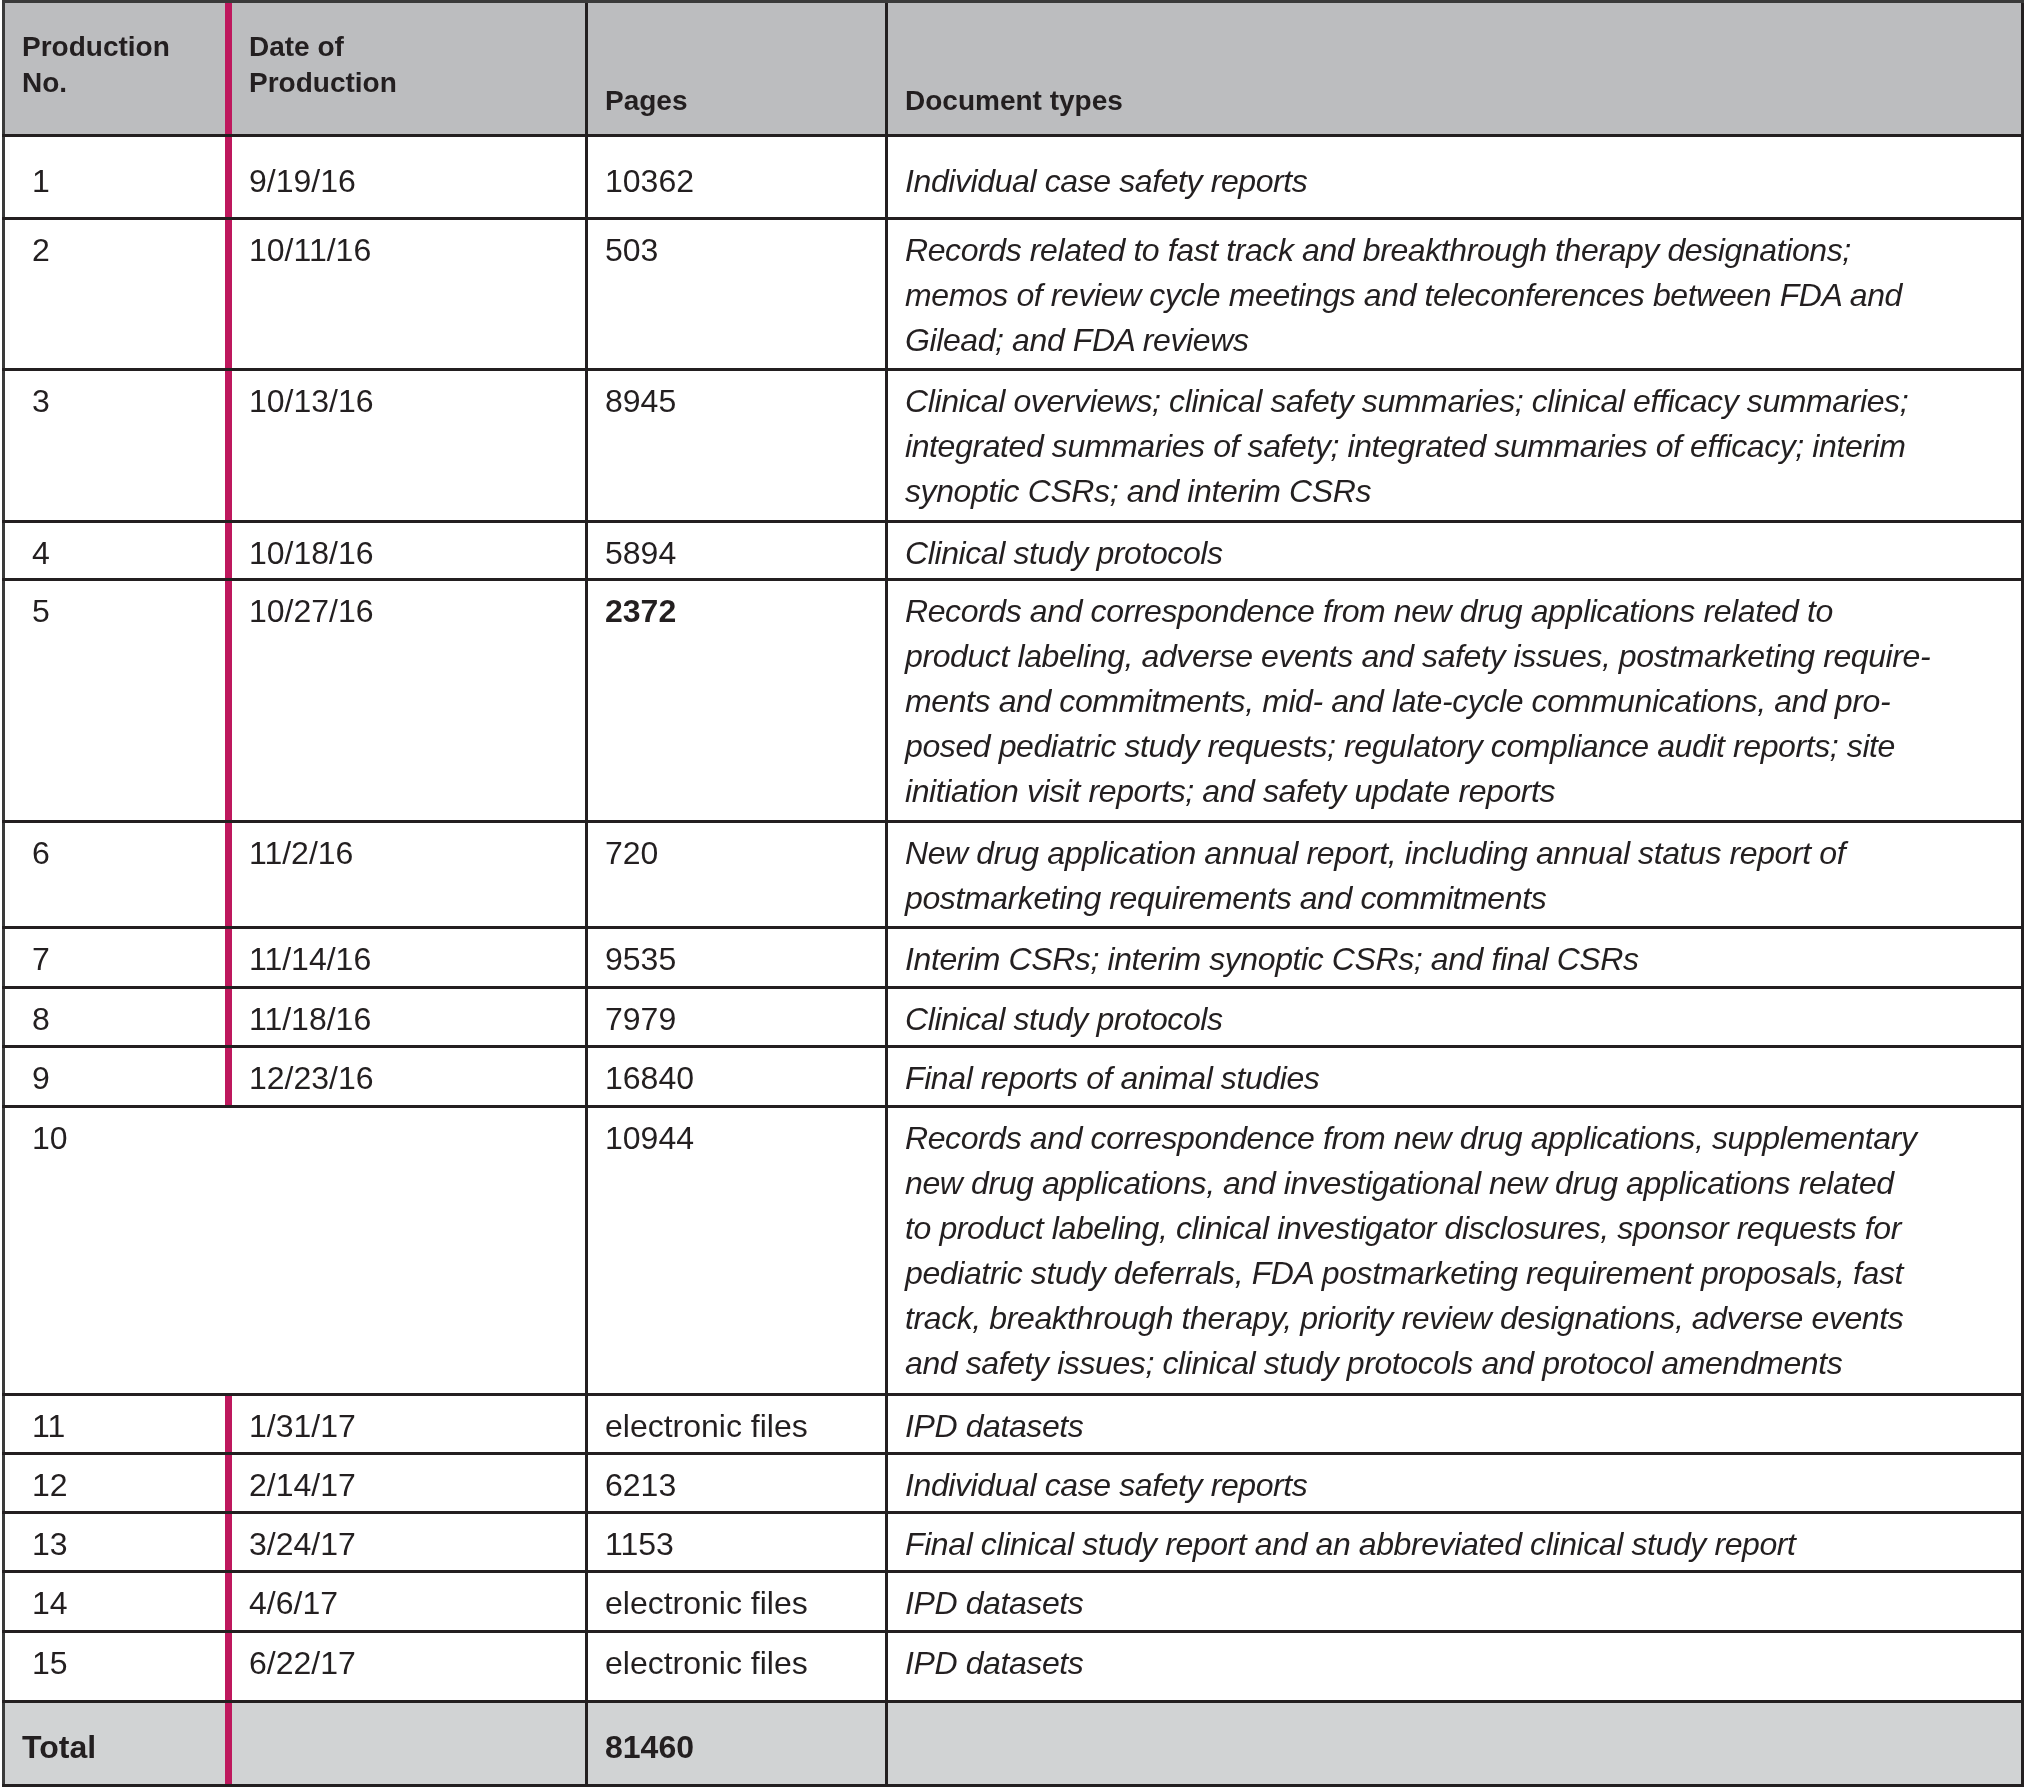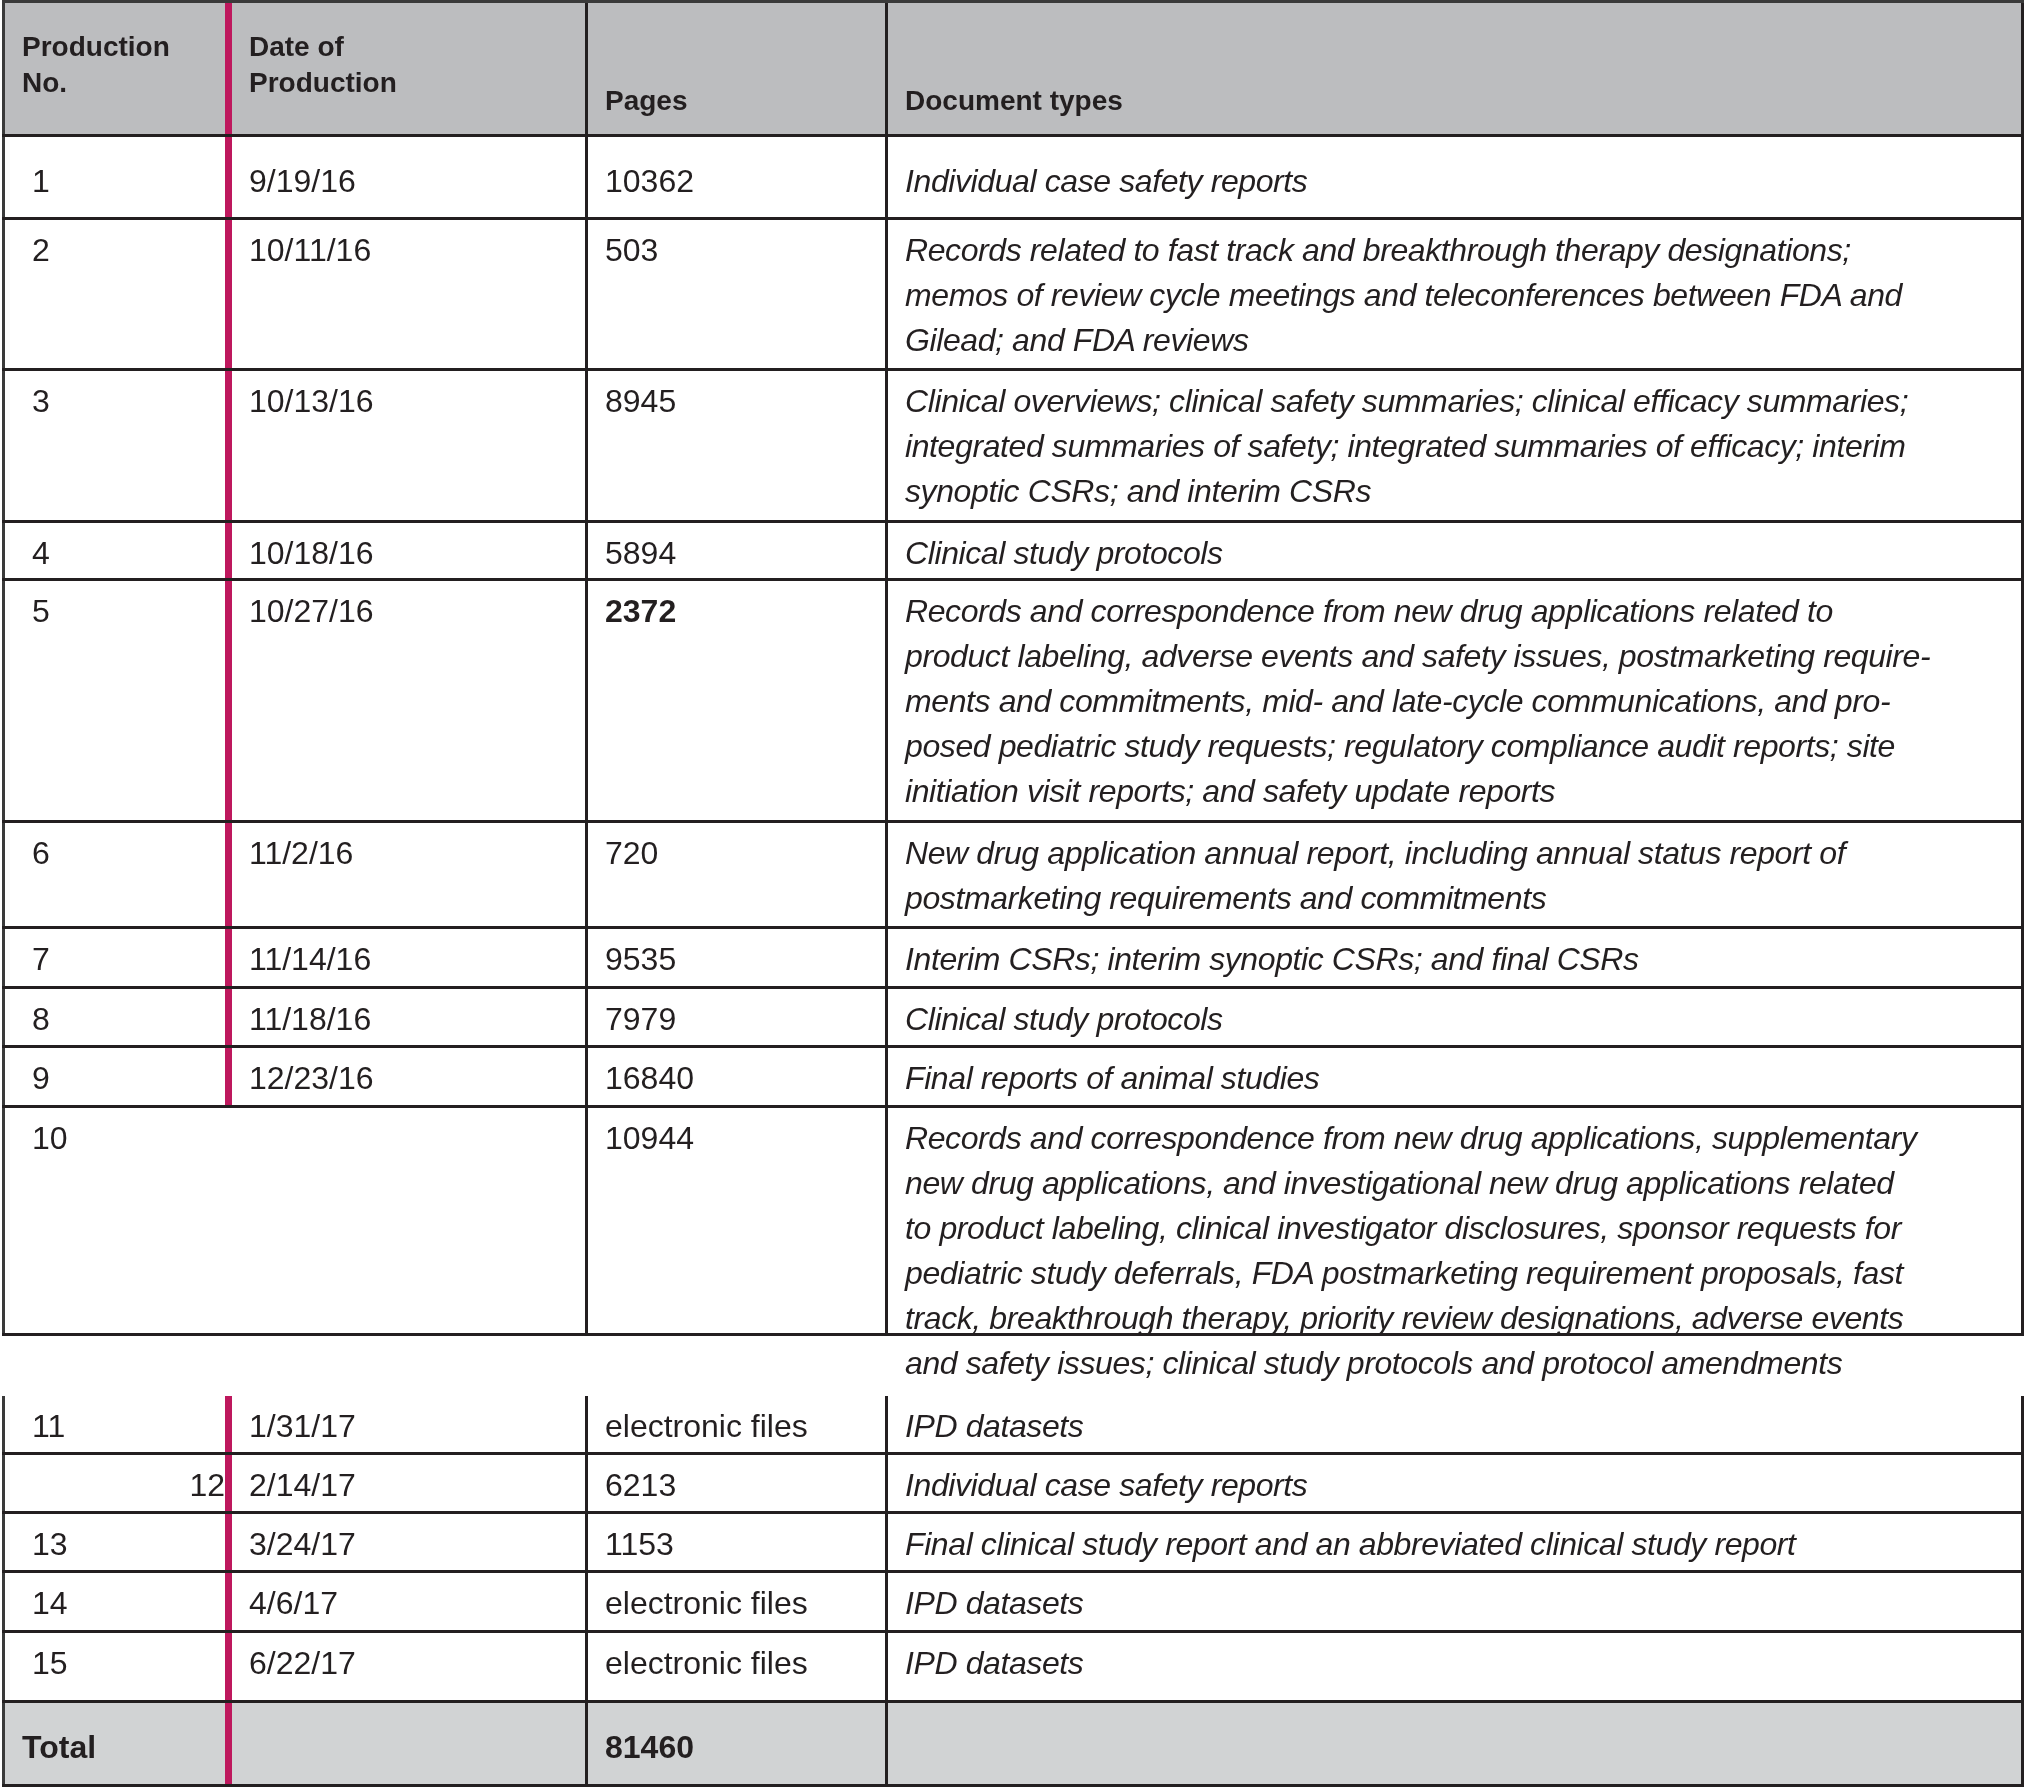--- a/index.html
+++ b/index.html
@@ -119,42 +119,42 @@
         </div>
       </div>
       <div class="row" style="top: 1048px; height: 60px;">
         <div class="cell c0 num-cell" style="padding-top: 8px;"><span>9</span></div>
         <div class="cell c1" style="padding-top: 8px;"><span>12/23/16</span></div>
         <div class="cell c2" style="padding-top: 8px;"><span>16840</span></div>
         <div class="cell c3" style="padding-top: 8px;">
           <span class="doc-line">Final reports of animal studies</span>
         </div>
       </div>
-      <div class="row" style="top: 1108px; height: 228px;">
+      <div class="row" style="top: 1108px; height: 288px;">
         <div class="cell c0 num-cell" style="padding-top: 8px;"><span>10</span></div>
         <div class="cell c2" style="padding-top: 8px;"><span>10944</span></div>
         <div class="cell c3" style="padding-top: 8px;">
           <span class="doc-line">Records and correspondence from new drug applications, supplementary</span>
           <span class="doc-line">new drug applications, and investigational new drug applications related</span>
           <span class="doc-line">to product labeling, clinical investigator disclosures, sponsor requests for</span>
           <span class="doc-line">pediatric study deferrals, FDA postmarketing requirement proposals, fast</span>
           <span class="doc-line">track, breakthrough therapy, priority review designations, adverse events</span>
           <span class="doc-line">and safety issues; clinical study protocols and protocol amendments</span>
         </div>
       </div>
       <div class="row" style="top: 1396px; height: 59px;">
         <div class="cell c0 num-cell" style="padding-top: 8px;"><span>11</span></div>
         <div class="cell c1" style="padding-top: 8px;"><span>1/31/17</span></div>
         <div class="cell c2" style="padding-top: 8px;"><span>electronic files</span></div>
         <div class="cell c3" style="padding-top: 8px;">
           <span class="doc-line">IPD datasets</span>
         </div>
       </div>
       <div class="row" style="top: 1455px; height: 59px;">
-        <div class="cell c0 num-cell" style="padding-top: 8px; text-align: right;"><span>12</span></div>
+        <div class="cell c0 num-cell" style="padding-top: 8px;"><span>12</span></div>
         <div class="cell c1" style="padding-top: 8px;"><span>2/14/17</span></div>
         <div class="cell c2" style="padding-top: 8px;"><span>6213</span></div>
         <div class="cell c3" style="padding-top: 8px;">
           <span class="doc-line">Individual case safety reports</span>
         </div>
       </div>
       <div class="row" style="top: 1514px; height: 59px;">
         <div class="cell c0 num-cell" style="padding-top: 8px;"><span>13</span></div>
         <div class="cell c1" style="padding-top: 8px;"><span>3/24/17</span></div>
         <div class="cell c2" style="padding-top: 8px;"><span>1153</span></div>

